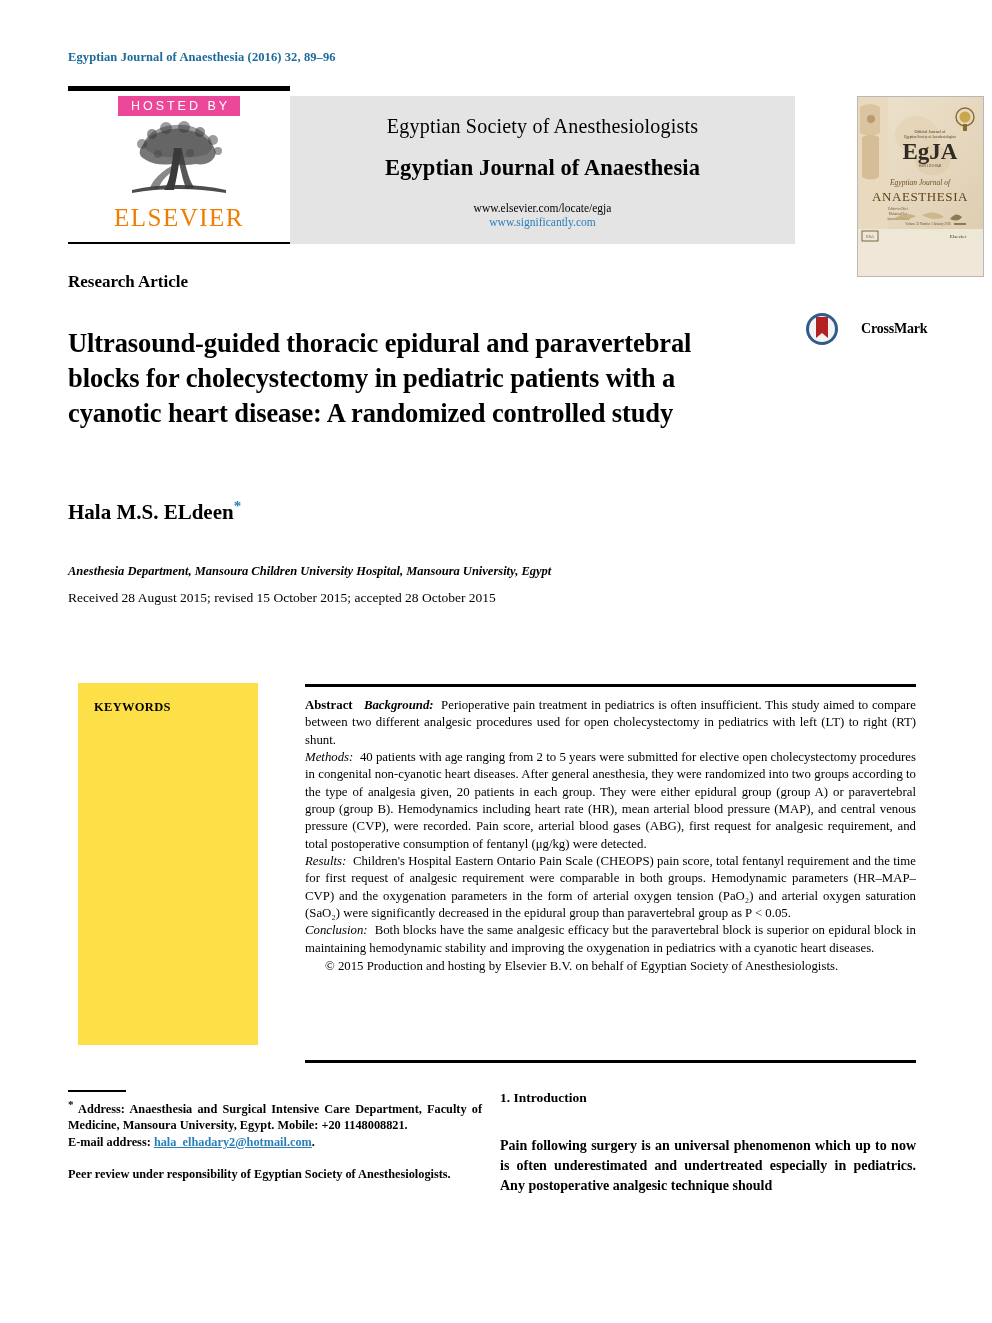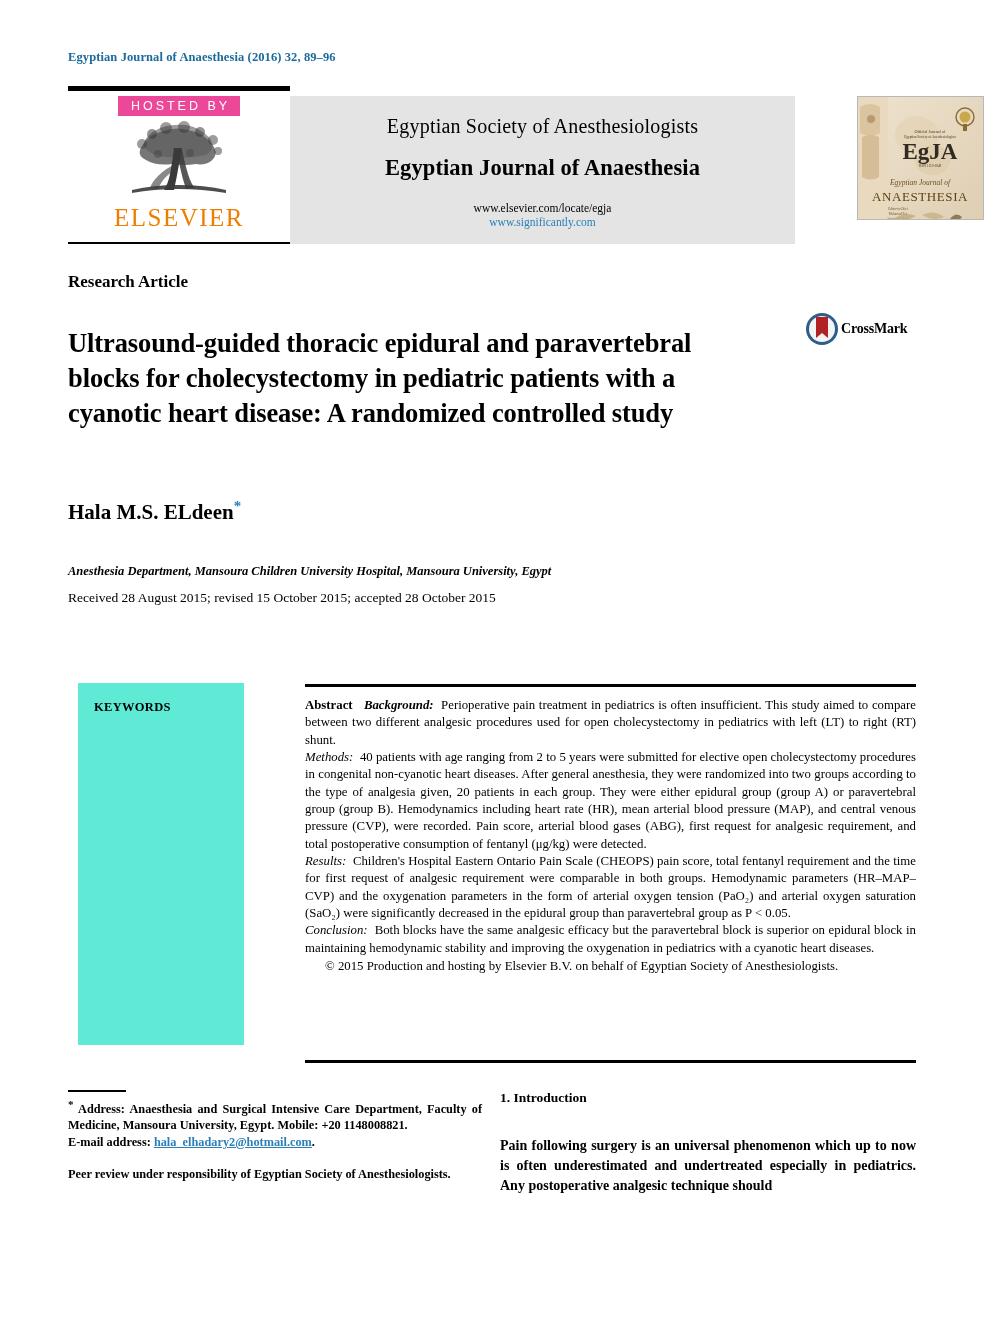--- a/index.html
+++ b/index.html
@@ -83,21 +83,21 @@
   .jurl {
     font-size: 11.5px;
     margin-top: 20px;
     line-height: 1.25;
   }
   .jurl .sd { color: #2a7fb8; }
 
   .cover {
     position: absolute;
     left: 789px; top: 10px;
-    width: 127px; height: 124px;
+    width: 127px; height: 181px;
     border: 1px solid #b8b8b8;
     overflow: hidden;
     background: #f0e7d8;
   }
   .masthead-rule-bot {
     position: absolute; left: 0; top: 156px;
     width: 222px; height: 2px; background: #000;
   }
 
   
@@ -108,21 +108,21 @@
   .title {
     position: absolute; left: 68px; top: 308px;
     width: 690px;
     font-size: 26.5px;
     font-weight: bold;
     line-height: 1.33;
     letter-spacing: -.1px;
   }
   .crossmark {
     position: absolute; left: 805px; top: 312px;
-    display: flex; align-items: center; gap: 2px;
+    display: flex; align-items: center; gap: 22px;
   }
   .crossmark-label {
     font-size: 14px; font-weight: bold;
     font-family: "Liberation Serif", serif;
     letter-spacing: -.2px;
   }
 
   .author {
     position: absolute; left: 68px; top: 498px;
     font-size: 21px; font-weight: bold;
@@ -139,22 +139,22 @@
   .dates {
     position: absolute; left: 68px; top: 588px;
     font-size: 13.5px;
     line-height: 1.42;
   }
 
   
   .kw-box {
     position: absolute;
     left: 78px; top: 683px;
-    width: 166px; height: 362px;
-    background: #5eead4;
+    width: 180px; height: 362px;
+    background: #fde047;
   }
   .kw-inner { padding: 17px 0 0 16px; }
   .kw-head {
     font-size: 12.5px; font-weight: bold;
     letter-spacing: .3px;
     font-family: "Liberation Serif", serif;
   }
   .kw-list {
     margin-top: 13px;
     font-size: 13px;

